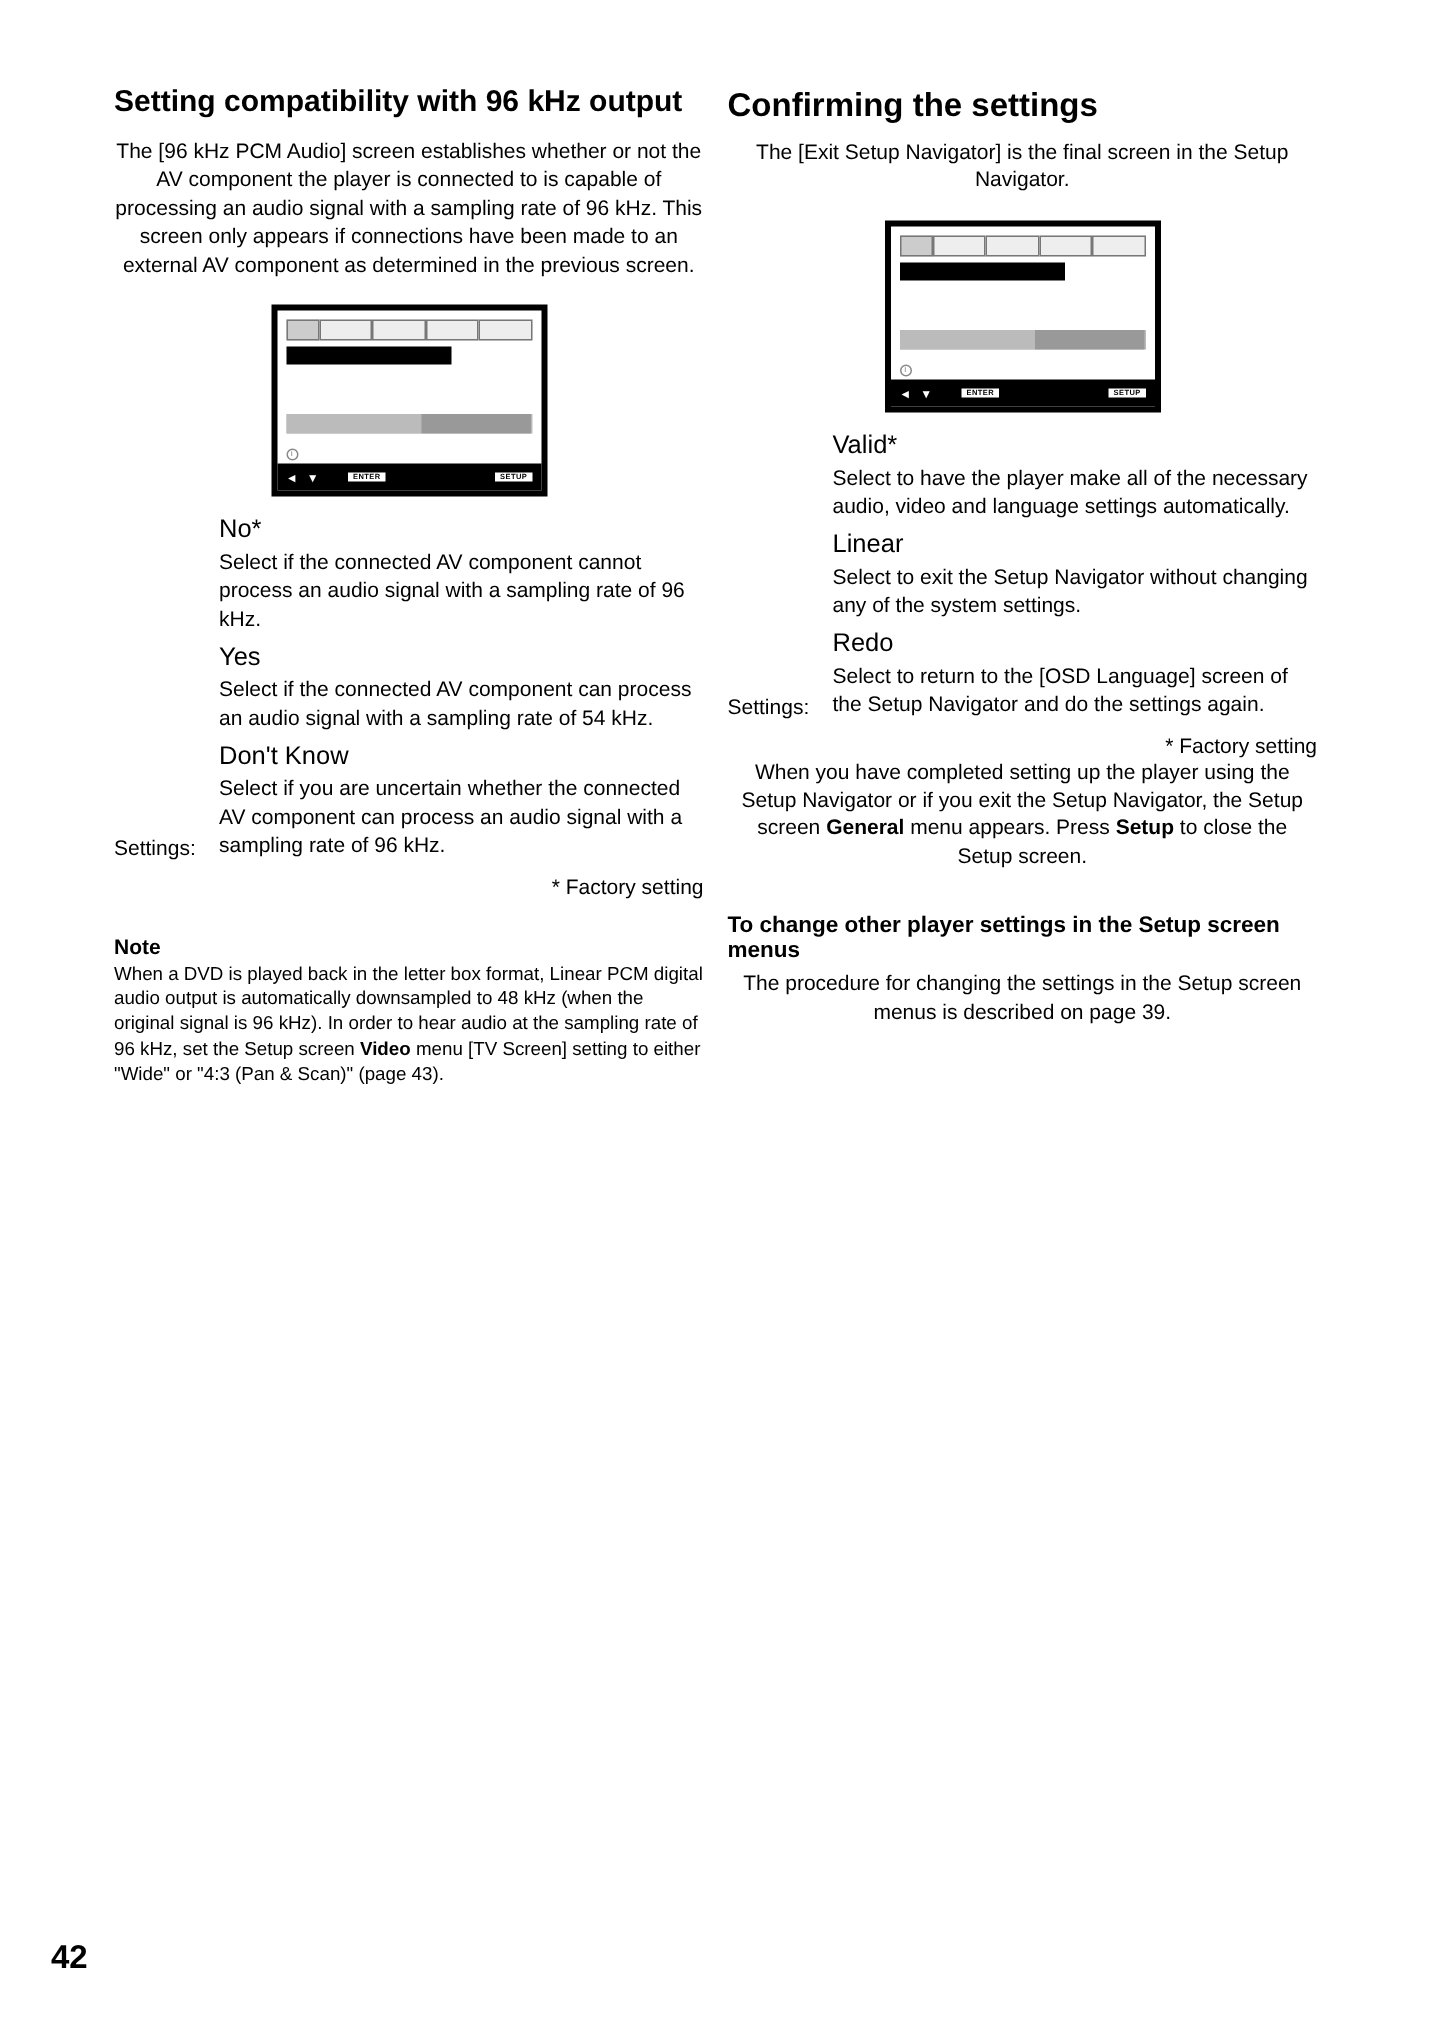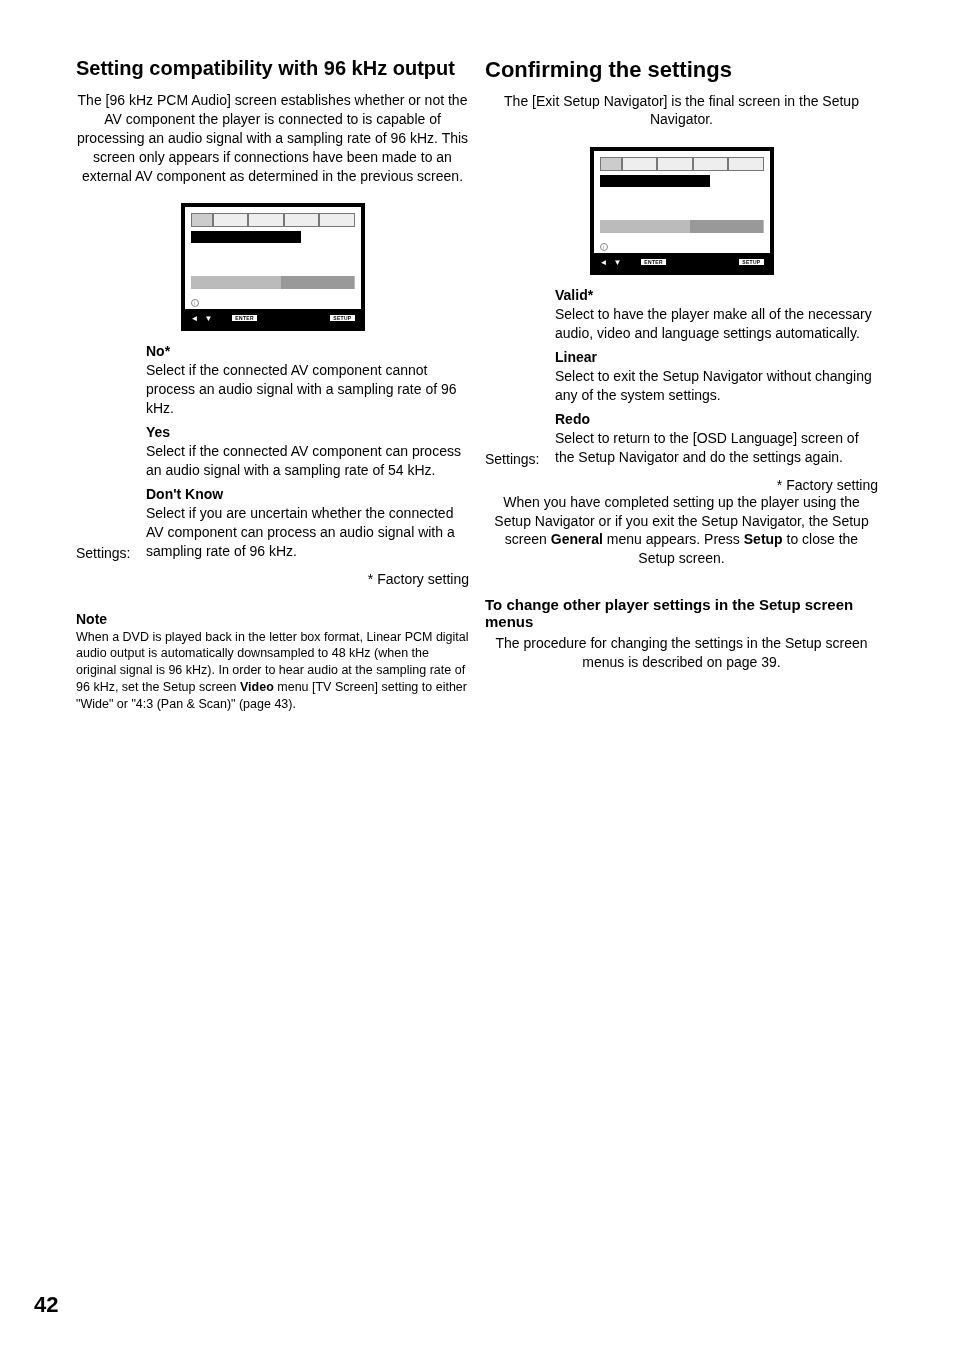--- a/index.html
+++ b/index.html
@@ -46,22 +46,22 @@
   }
   .settings-label {
     font-size: 14px;
     min-width: 62px;
     text-align: left;
   }
   .options {
     flex: 1;
   }
   .option-title {
-    font-size: 14px;
-    font-weight: bold;
+    font-size: 17px;
+    font-weight: normal;
     margin-top: 6px;
   }
   .option-title.first { margin-top: 0; }
   .option-desc {
     font-size: 14px;
     line-height: 1.35;
     margin-top: 2px;
   }
   .factory {
     font-size: 14px;

